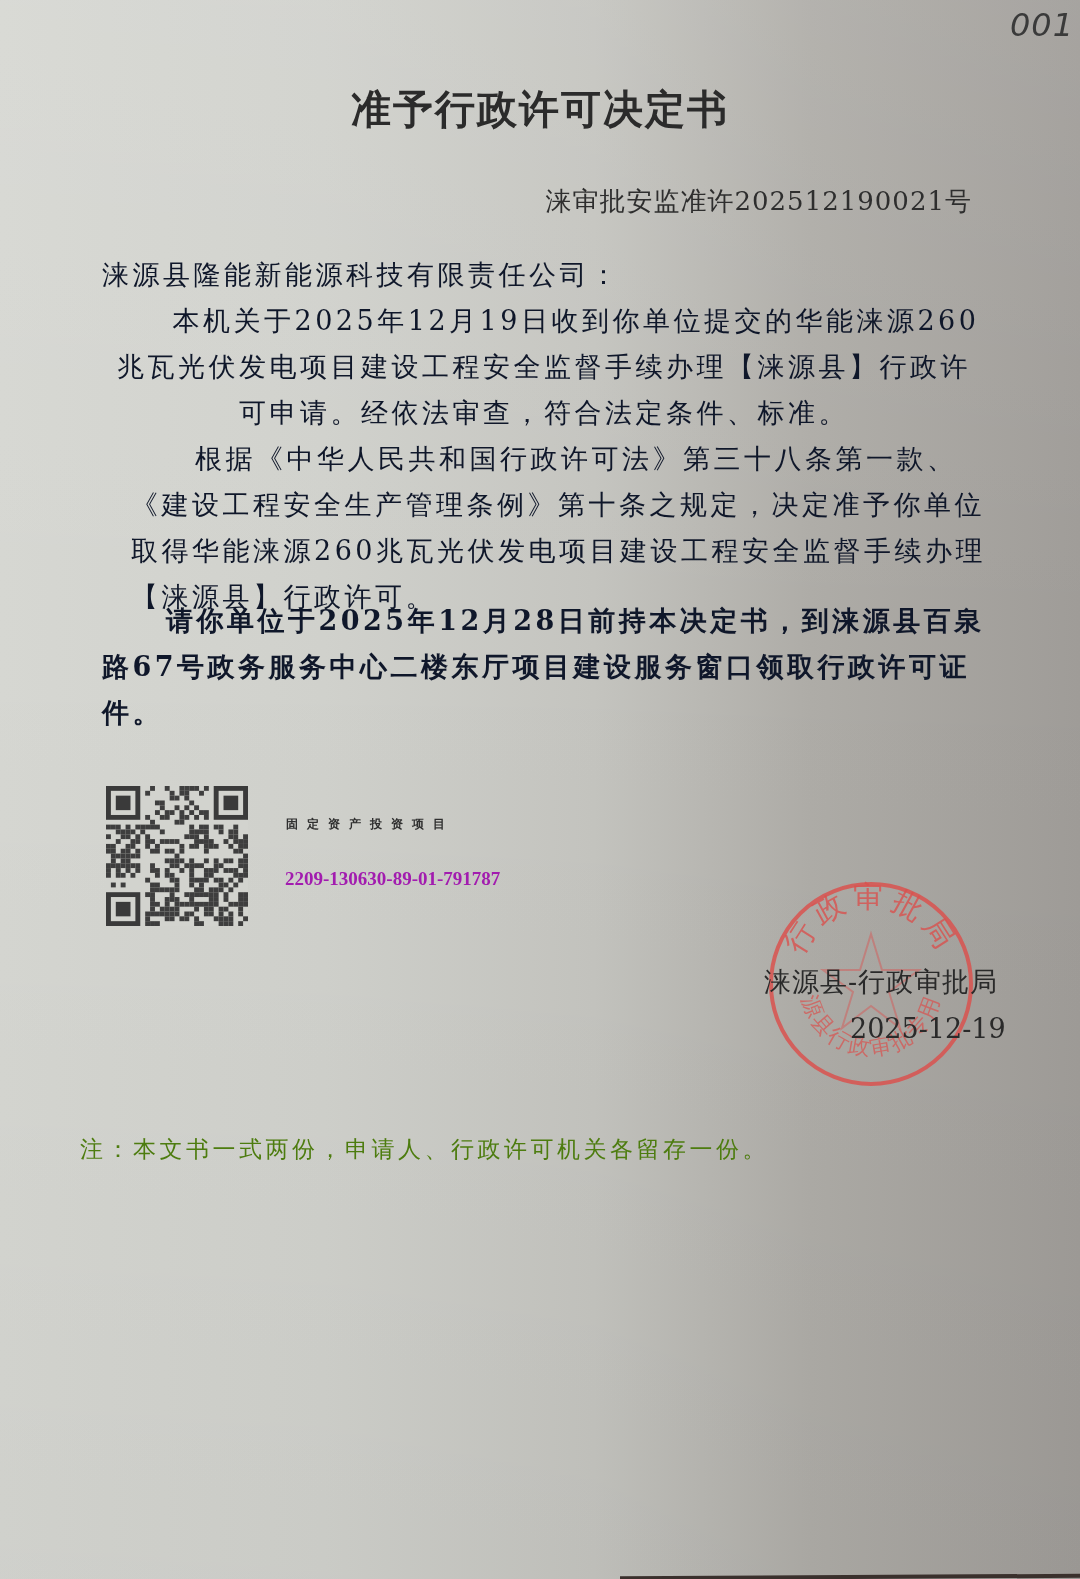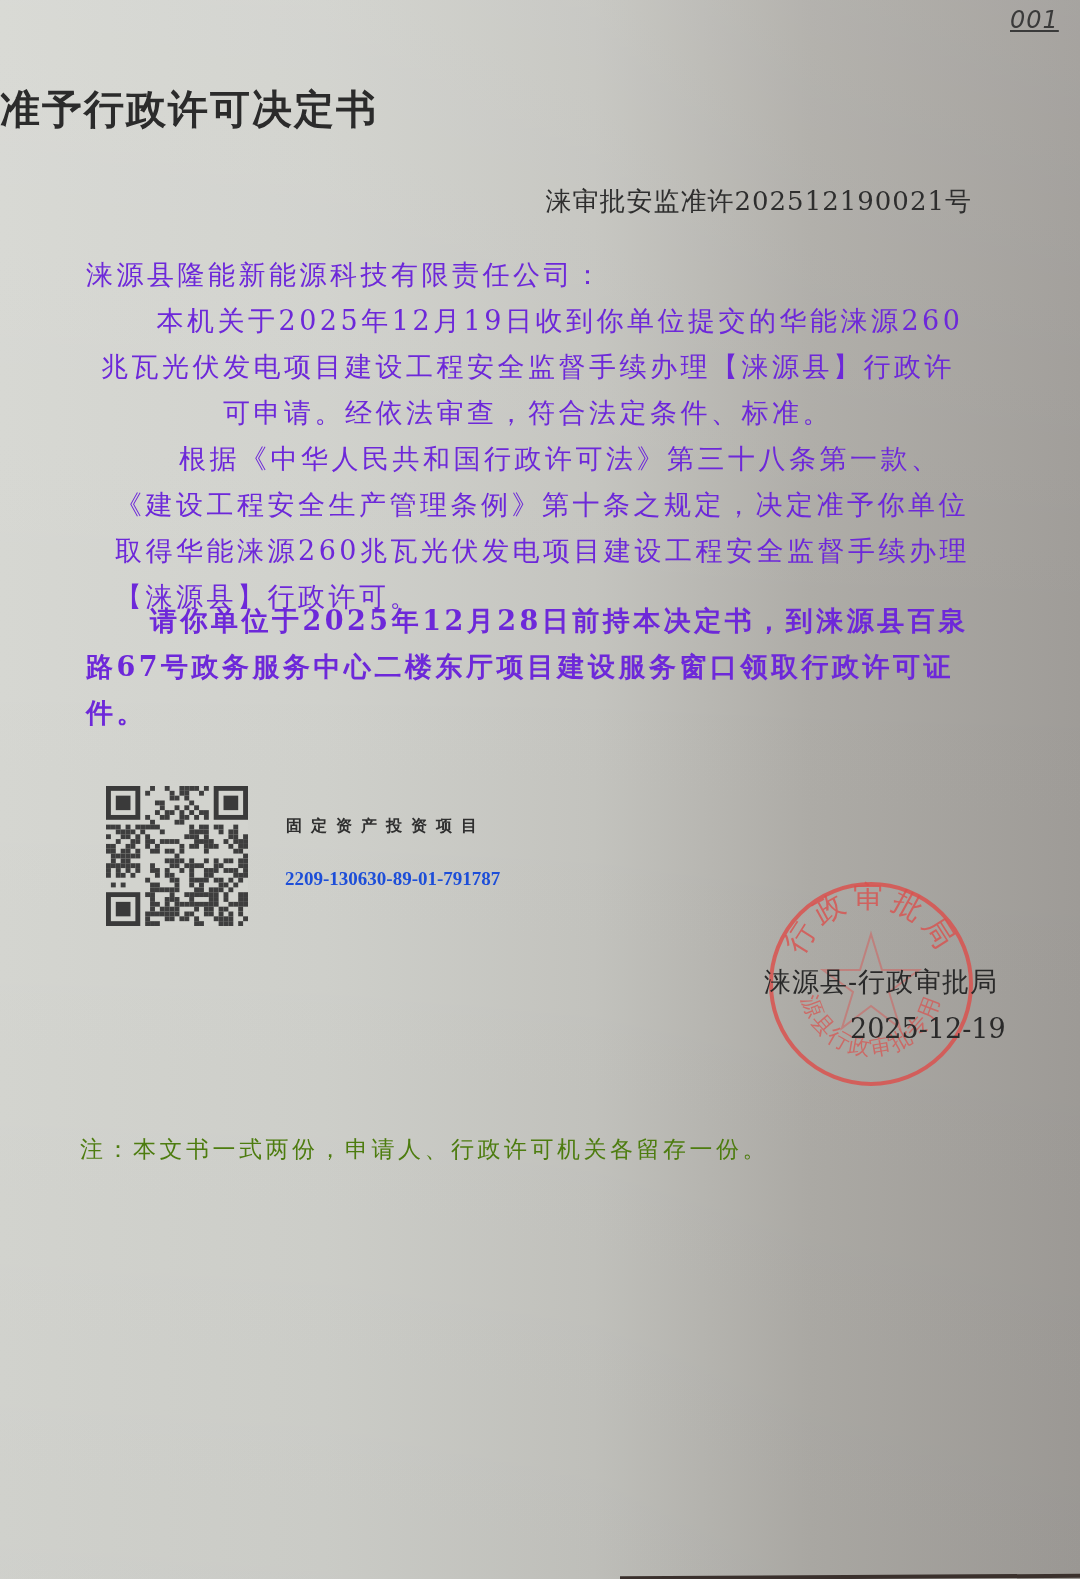--- a/index.html
+++ b/index.html
@@ -13,56 +13,56 @@
       position: absolute; inset: 0;
       background: linear-gradient(180deg, rgba(255,255,255,0.08) 0%, rgba(0,0,0,0) 40%, rgba(0,0,0,0.03) 100%);
       pointer-events: none;
     }
     .bottom-edge {
       position: absolute; left: 620px; right: 0; bottom: 0; height: 4px;
       background: #3a302c; transform: skewY(-0.3deg);
     }
     .page-no {
       position: absolute; left: 1010px; top: 6px;
-      font-family: "DejaVu Sans", sans-serif; font-size: 24px; color: #3a3a3a;
-      font-style: italic; letter-spacing: 1px; text-decoration: underline;
+      font-family: "DejaVu Sans", sans-serif; font-size: 32px; color: #3a3a3a;
+      font-style: italic; letter-spacing: 1px;
     }
     .title {
-      position: absolute; left: 0; right: 0; top: 82px; 
+      position: absolute; left: 0; right: 0; top: 82px; text-align: center;
       font-family: "DejaVu Sans", sans-serif; font-weight: bold;
       font-size: 40px; letter-spacing: 2px; color: #2b2b2b;
     }
     .doc-number {
       position: absolute; right: 108px; top: 184px;
       font-size: 26px; color: #2e2e2e; letter-spacing: 1px;
     }
     .body-text {
-      position: absolute; left: 86px; width: 884px;
-      font-size: 27px; line-height: 46px; color: #6d28d9;
+      position: absolute; left: 102px; width: 884px;
+      font-size: 27px; line-height: 46px; color: #0f172a;
       letter-spacing: 3.5px;
     }
     .addressee { top: 252px; }
     .para1 { top: 298px; text-align: center; }
     .para2 { top: 436px; margin-left: 29px; }
     .para3 { top: 598px; font-weight: bold; }
     .indent { text-indent: 64px; }
     .qr {
       position: absolute; left: 106px; top: 786px; width: 142px; height: 140px;
       background: #d2d3ce;
     }
     .qr svg { display: block; }
     .project-label {
       position: absolute; left: 286px; top: 816px;
-      font-family: "DejaVu Serif", serif; font-weight: bold; font-size: 16px;
+      font-family: "DejaVu Serif", serif; font-weight: bold; font-size: 12px;
       letter-spacing: 9px; color: #2f2f2f;
     }
     .project-code {
       position: absolute; left: 285px; top: 868px;
       font-family: "Liberation Serif", serif; font-weight: bold; font-size: 19px;
-      color: #1d4ed8;
+      color: #a21caf;
     }
     .seal {
       position: absolute; left: 765px; top: 878px; width: 212px; height: 212px;
     }
     .issuer {
       position: absolute; left: 745px; top: 964px;
       font-size: 27px; color: #2a2a2a; letter-spacing: 1px; margin-left: 19px;
     }
     .issue-date {
       position: absolute; left: 850px; top: 1013px;

